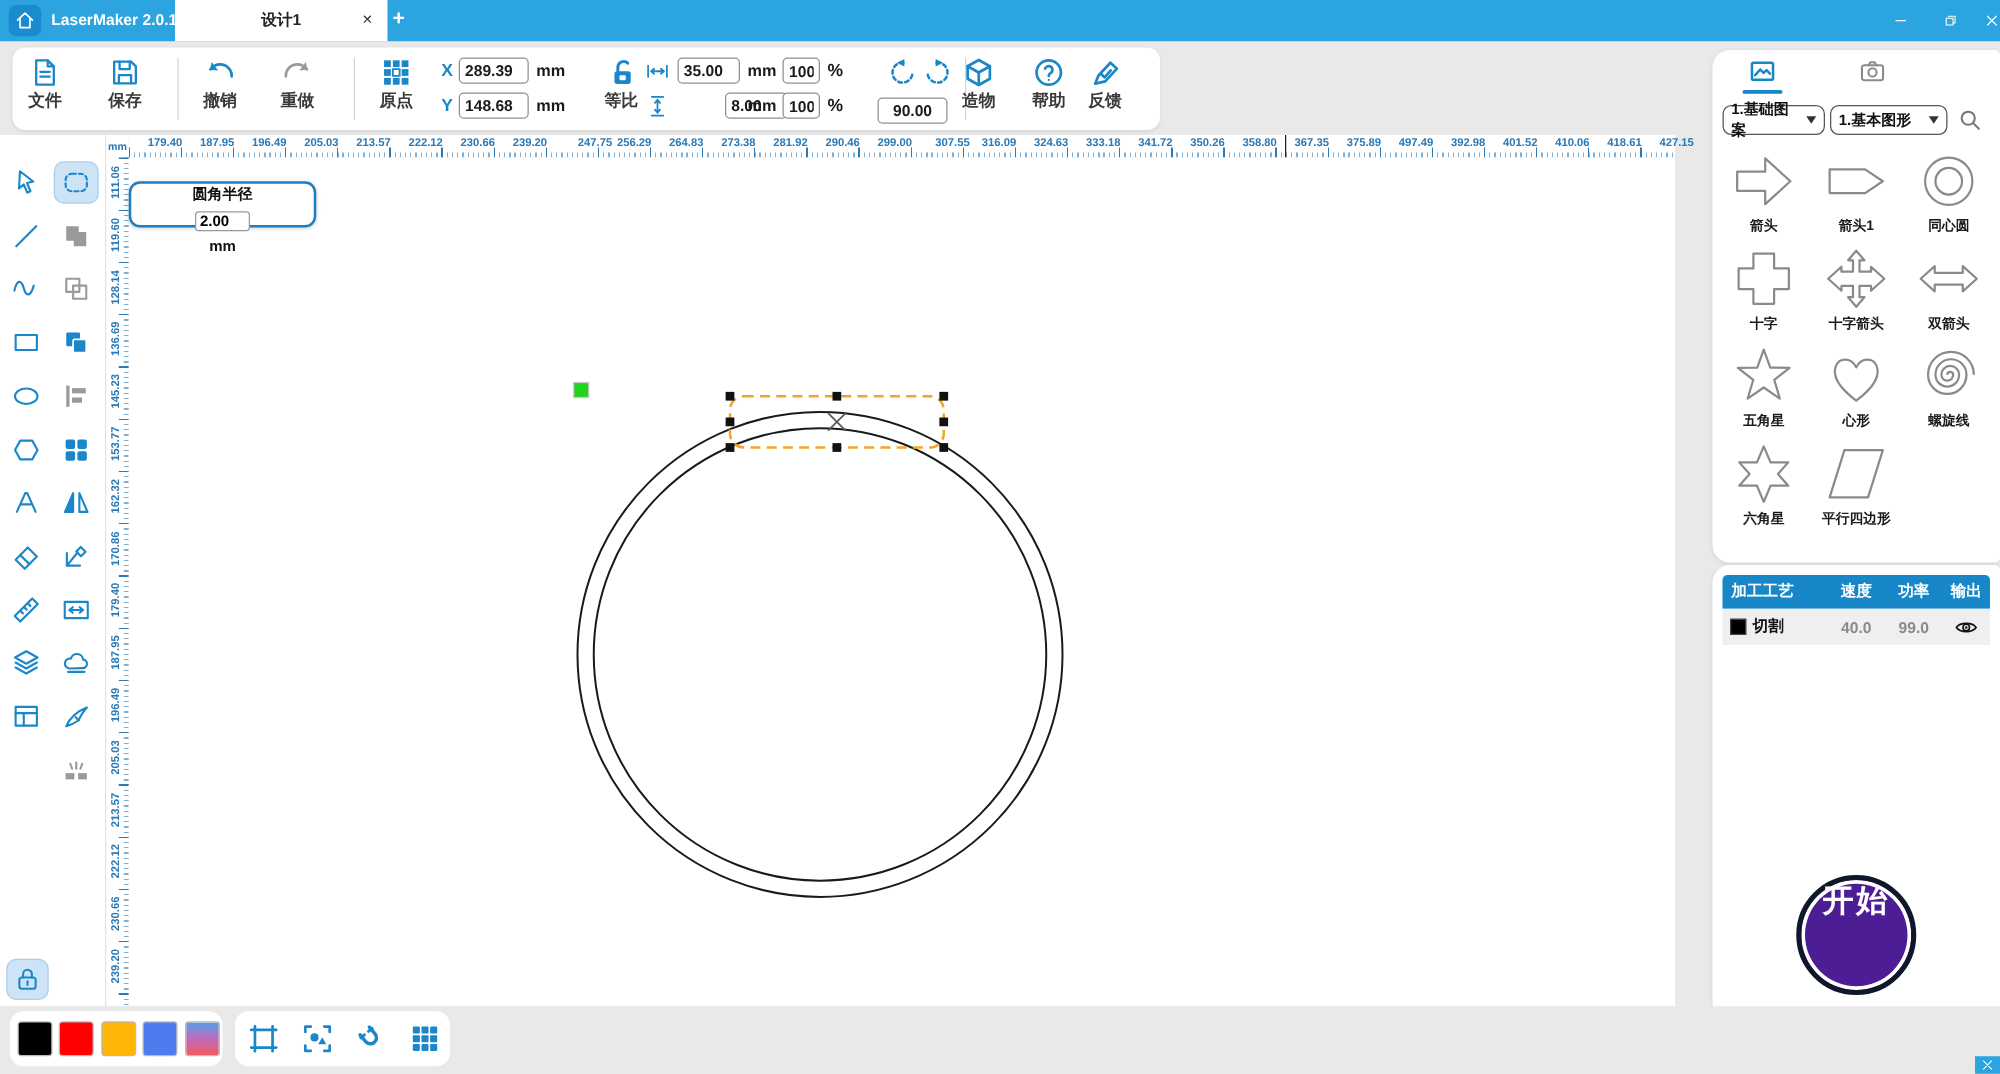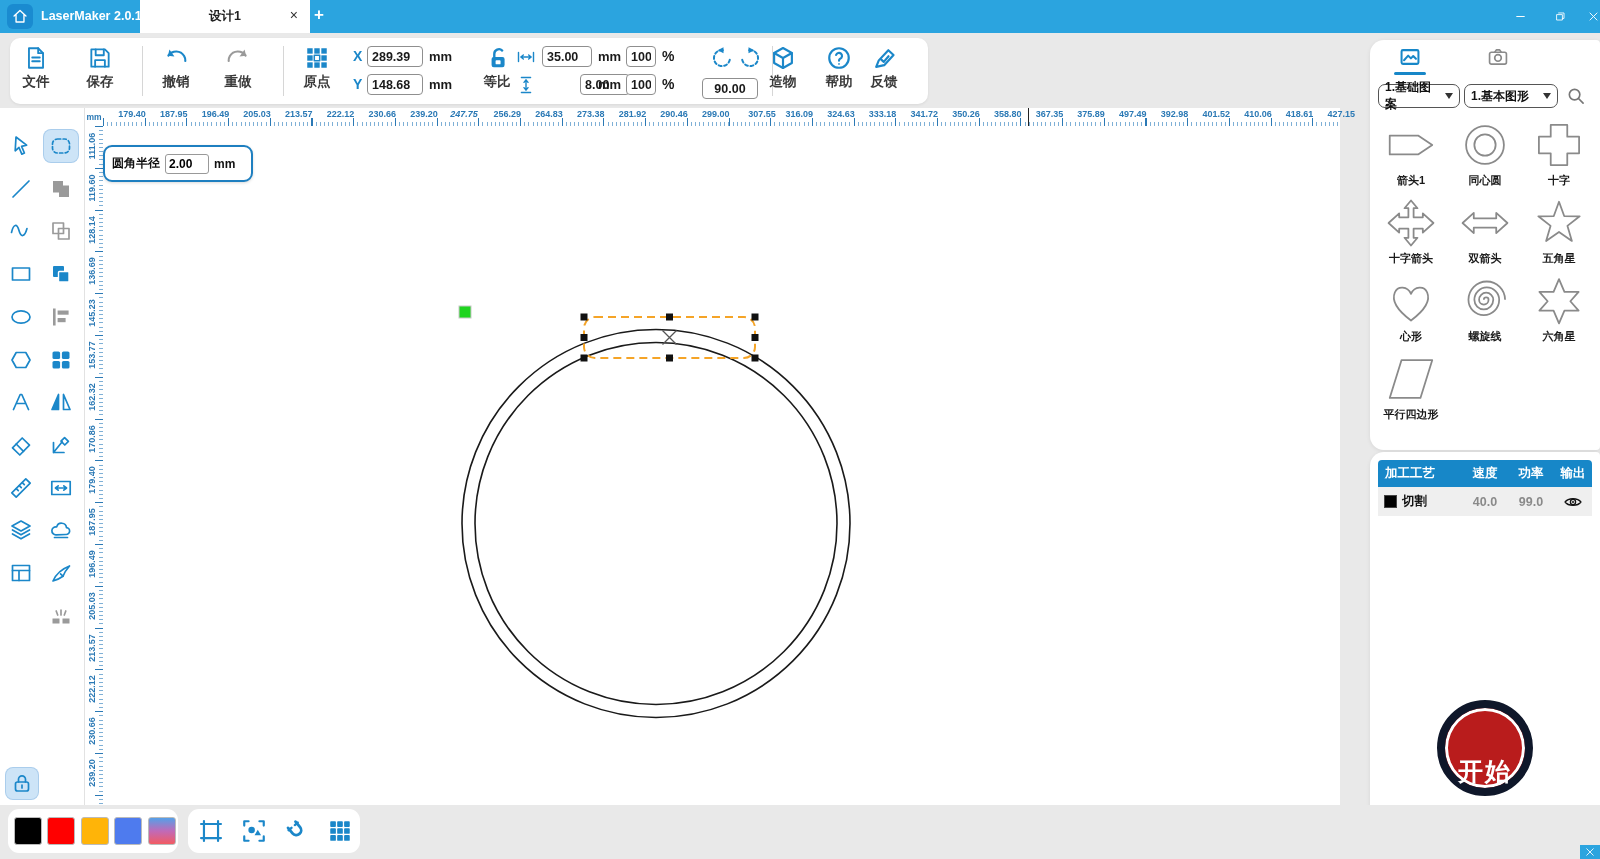--- a/index.html
+++ b/index.html
@@ -61,21 +61,21 @@
       repeating-linear-gradient(180deg,#7FB0D6 0 1px,transparent 1px 4.18px) right top/4px 100% no-repeat,
       #fff; }
   .rlab { position:absolute; font-size:9px; font-weight:700; color:#2B79B5; width:42px; text-align:center; }
   .rlab-v { transform:rotate(-90deg); }
   #ruler-cursor { position:absolute; top:0; width:1px; height:18px; background:#222; }
   #canvas { position:absolute; left:103px; top:126px; width:1237px; height:679px; background:#fff; }
 
   
   #fillet-popup { position:absolute; left:103px; top:145px; width:150px; height:37px; background:#fff;
     border:2.5px solid #1E7FC0; border-radius:9px; display:flex; align-items:center; padding:0 7px;
-    gap:5px; box-shadow:0 1px 3px rgba(0,0,0,.15); }
+    gap:5px; box-shadow:0 1px 3px rgba(0,0,0,.15);flex-direction:column; }
   #fillet-popup .plabel { font-size:12px; font-weight:700; color:#111; white-space:nowrap; }
   #fillet-popup input { width:44px; height:20px; border:1px solid #999; border-radius:3px;
     font-size:12px; font-weight:700; padding:0 3px; font-family:inherit; }
   #fillet-popup .punit { font-size:12px; font-weight:700; color:#111; }
 
   
   .rcard { position:absolute; left:1370px; width:230px; background:#fff;
     border-radius:14px 4px 4px 14px; box-shadow:0 1px 4px rgba(0,0,0,.08); }
   #card-library { top:40px; height:410px; }
   #card-process { top:452px; height:393px; }
@@ -99,22 +99,22 @@
     border-radius:4px 4px 0 0; display:flex; align-items:center; color:#fff; font-size:12.5px; font-weight:700; }
   .proc-col { text-align:center; }
   #proc-rows { position:absolute; left:1378px; top:487px; width:214px; }
   .proc-row { height:29px; background:#EFEFEF; display:flex; align-items:center; font-size:12.5px; }
   .proc-swatch { width:13px; height:13px; margin-left:6px; border:1px solid #444; }
   .proc-name { font-weight:700; color:#111; margin-left:5px; }
   .proc-num { color:#8a8a8a; font-weight:600; text-align:center; }
   .proc-eye { width:20px; height:20px; color:#111; margin:0 auto; }
 
   #start-btn { position:absolute; left:1437px; top:700px; width:96px; height:96px; border-radius:50%;
-    background:#b91c1c; border:8px solid #0f172a; box-shadow:inset 0 0 0 3px #fff; display:flex;
-    align-items:flex-end; justify-content:center; cursor:pointer; }
+    background:#4c1d95; border:4px solid #0f172a; box-shadow:inset 0 0 0 3px #fff; display:flex;
+    align-items:flex-start; justify-content:center; cursor:pointer; }
   #start-btn span { color:#fff; font-size:25px; font-weight:700; letter-spacing:2px; }
   #conn-box { position:absolute; left:1380px; top:816px; width:162px; height:26px; background:#fff;
     border:1px solid #c9c9c9; border-radius:3px; display:flex; align-items:center; justify-content:center;
     gap:6px; color:#F08519; font-size:13px; font-weight:700; }
   #conn-box .cicon { width:16px; height:16px; }
   #switch-btn { position:absolute; left:1550px; top:820px; width:46px; text-align:center;
     font-size:14px; color:#111; font-weight:600; }
 
   
   #bottom-strip { position:absolute; left:0; top:805px; width:1600px; height:54px; background:#E9E9E9; }
@@ -483,21 +483,21 @@
 <div id="ruler-corner">mm</div>
 <div id="ruler-top">
     <span class="rlab" style="left: 8px; top: 1px;">179.40</span>
     <span class="rlab" style="left: 49.7px; top: 1px;">187.95</span>
     <span class="rlab" style="left: 91.4px; top: 1px;">196.49</span>
     <span class="rlab" style="left: 133.1px; top: 1px;">205.03</span>
     <span class="rlab" style="left: 174.8px; top: 1px;">213.57</span>
     <span class="rlab" style="left: 216.5px; top: 1px;">222.12</span>
     <span class="rlab" style="left: 258.2px; top: 1px;">230.66</span>
     <span class="rlab" style="left: 299.9px; top: 1px;">239.20</span>
-    <span class="rlab" style="left: 340px; top: 1px; font-style: italic;">247.75</span>
+    <span class="rlab" style="left: 352px; top: 1px;">247.75</span>
     <span class="rlab" style="left: 383.3px; top: 1px;">256.29</span>
     <span class="rlab" style="left: 425px; top: 1px;">264.83</span>
     <span class="rlab" style="left: 466.7px; top: 1px;">273.38</span>
     <span class="rlab" style="left: 508.4px; top: 1px;">281.92</span>
     <span class="rlab" style="left: 550.1px; top: 1px;">290.46</span>
     <span class="rlab" style="left: 591.8px; top: 1px;">299.00</span>
     <span class="rlab" style="left: 638px; top: 1px;">307.55</span>
     <span class="rlab" style="left: 675.2px; top: 1px;">316.09</span>
     <span class="rlab" style="left: 716.9px; top: 1px;">324.63</span>
     <span class="rlab" style="left: 758.6px; top: 1px;">333.18</span>
@@ -575,20 +575,28 @@
   <span>1.基本图形</span>
   <span class="dd-caret"></span>
 </div>
 <span id="lib-search">
     <svg viewBox="0 0 24 24" fill="none" stroke="currentColor" stroke-width="1.7" stroke-linecap="round" stroke-linejoin="round">
       <circle cx="10.3" cy="10.3" r="6.3" stroke-width="2"></circle>
       <path d="M15 15 L20.5 20.5" stroke-width="2"></path>
     </svg>
   </span>
 <div id="shape-grid">
+    <div class="shape-cell">
+      <span class="sicon">
+        <svg viewBox="0 0 44 44" fill="none" stroke="currentColor" stroke-width="1.5" stroke-linejoin="round">
+          <path d="M4 15.5 H23 V6.5 L40 22 L23 37.5 V28.5 H4 Z"></path>
+        </svg>
+      </span>
+      <div class="slabel">箭头</div>
+    </div>
     <div class="shape-cell">
       <span class="sicon">
         <svg viewBox="0 0 44 44" fill="none" stroke="currentColor" stroke-width="1.5" stroke-linejoin="round">
           <path d="M4 14 H28 L40 22 L28 30 H4 Z"></path>
         </svg>
       </span>
       <div class="slabel">箭头1</div>
     </div>
     <div class="shape-cell">
       <span class="sicon">

